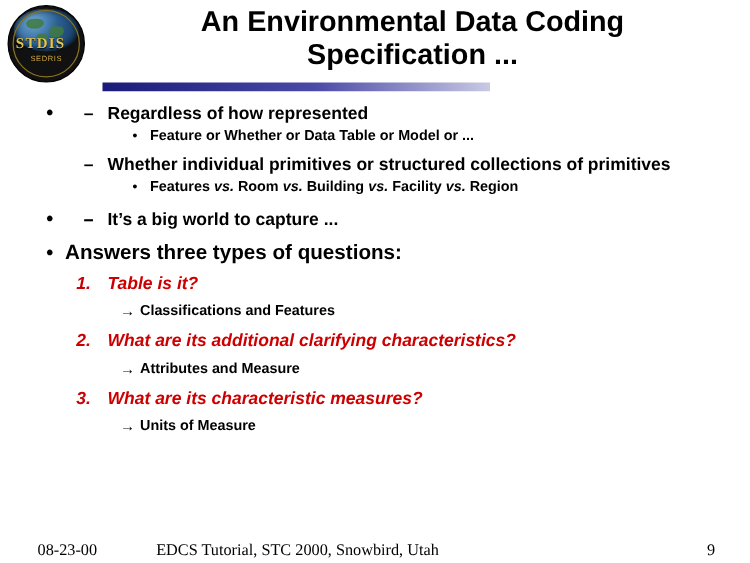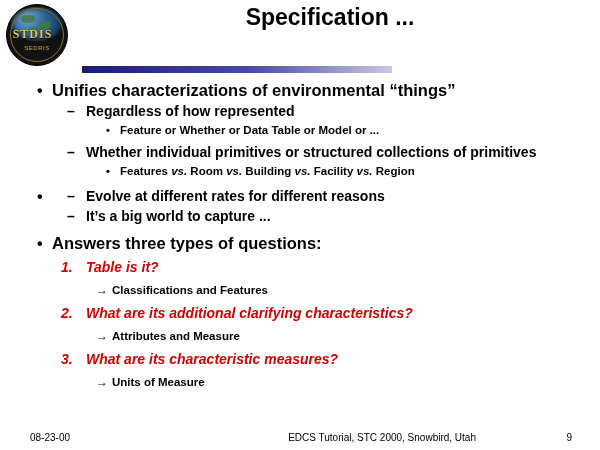--- a/index.html
+++ b/index.html
@@ -197,26 +197,27 @@
 
   em.it { font-style: italic; }
 
   
   .footer {
     position: absolute;
     left: 0;
     bottom: 6px;
     width: 600px;
     height: 12px;
-    font-size: 10px;
-    color: #000;
+    font-size: 13px;
+    color: #000;
+    font-family: Liberation Serif, serif;
   }
   .footer-date { position: absolute; left: 30px; top: 0; }
   .footer-center {
-    position: absolute; left: 0; top: 0; width: 476px; text-align: right;
+    position: absolute; left: 0; top: 0; width: 476px; text-align: center;
   }
   .footer-page { position: absolute; right: 28px; top: 0; }
 </style>
 </head>
 <body>
 
 <div class="slide">
 
   <div class="logo">
     <div class="logo-outer">
@@ -225,29 +226,29 @@
         <div class="logo-land b"></div>
         <div class="logo-land c"></div>
       </div>
       <div class="logo-text">STDIS</div>
       <div class="logo-sub">SEDRIS</div>
       <div class="logo-ring"></div>
     </div>
   </div>
 
   <div class="title">
+    <div>An Environmental Data Coding</div>
     <div>Specification ...</div>
   </div>
   <div class="title-rule"></div>
 
   <div class="body-area">
 
     <div class="l1">
       <span class="bullet">•</span>
-      <span>Unifies characterizations of environmental “things”</span>
     </div>
 
     <div class="l2">
       <span class="dash">–</span>
       <span>Regardless of how represented</span>
     </div>
 
     <div class="l3">
       <span class="bullet">•</span>
       <span>Feature or Whether or Data Table or Model or ...</span>
@@ -266,21 +267,20 @@
     </div>
 
     <div class="sp-6"></div>
 
     <div class="l1">
       <span class="bullet">•</span>
     </div>
 
     <div class="l2">
       <span class="dash">–</span>
-      <span>Evolve at different rates for different reasons</span>
     </div>
 
     <div class="l2">
       <span class="dash">–</span>
       <span>It’s a big world to capture ...</span>
     </div>
 
     <div class="sp-6"></div>
 
     <div class="l1">

